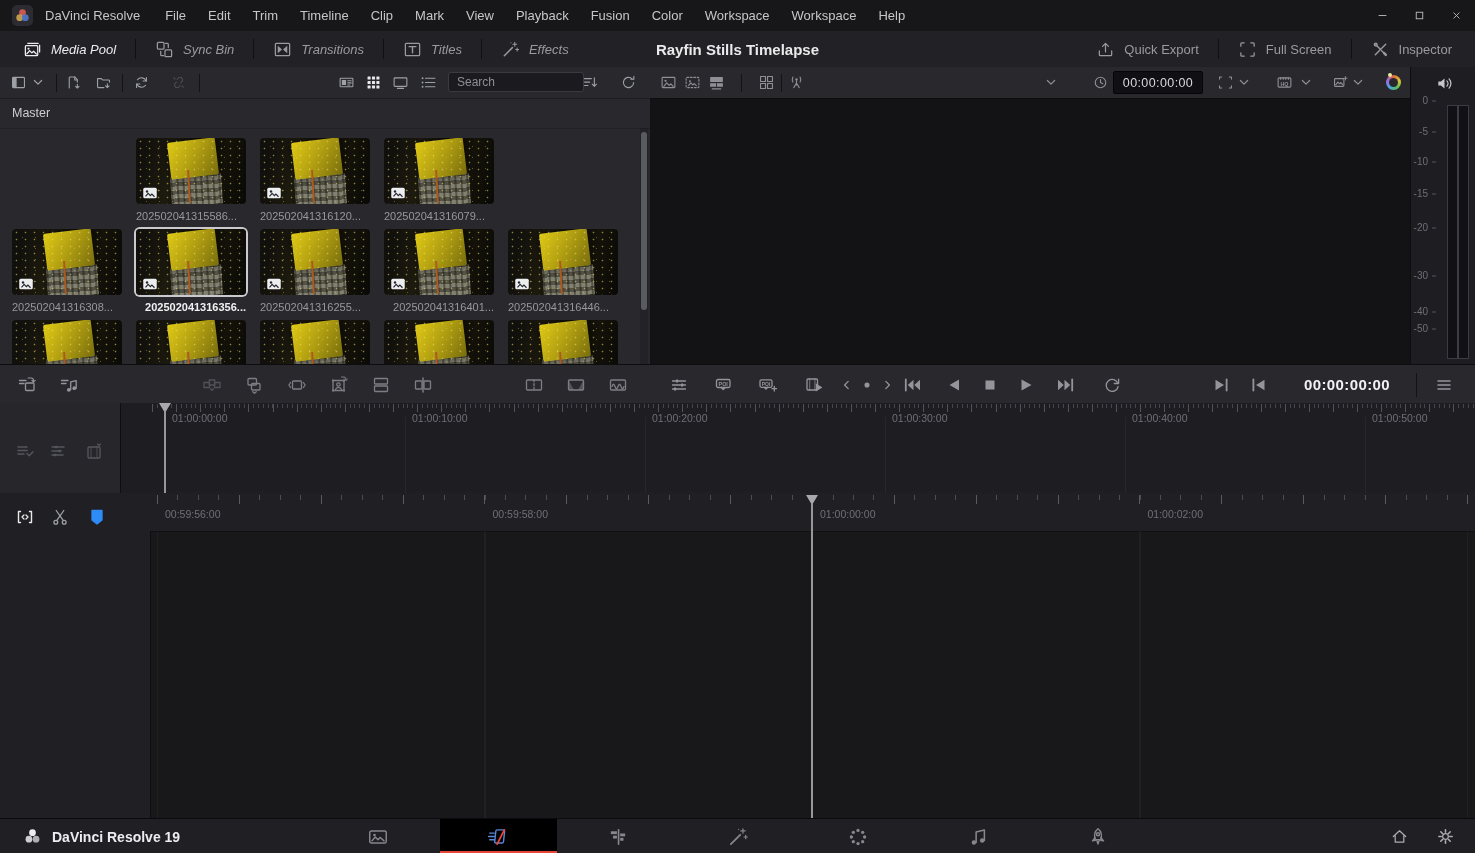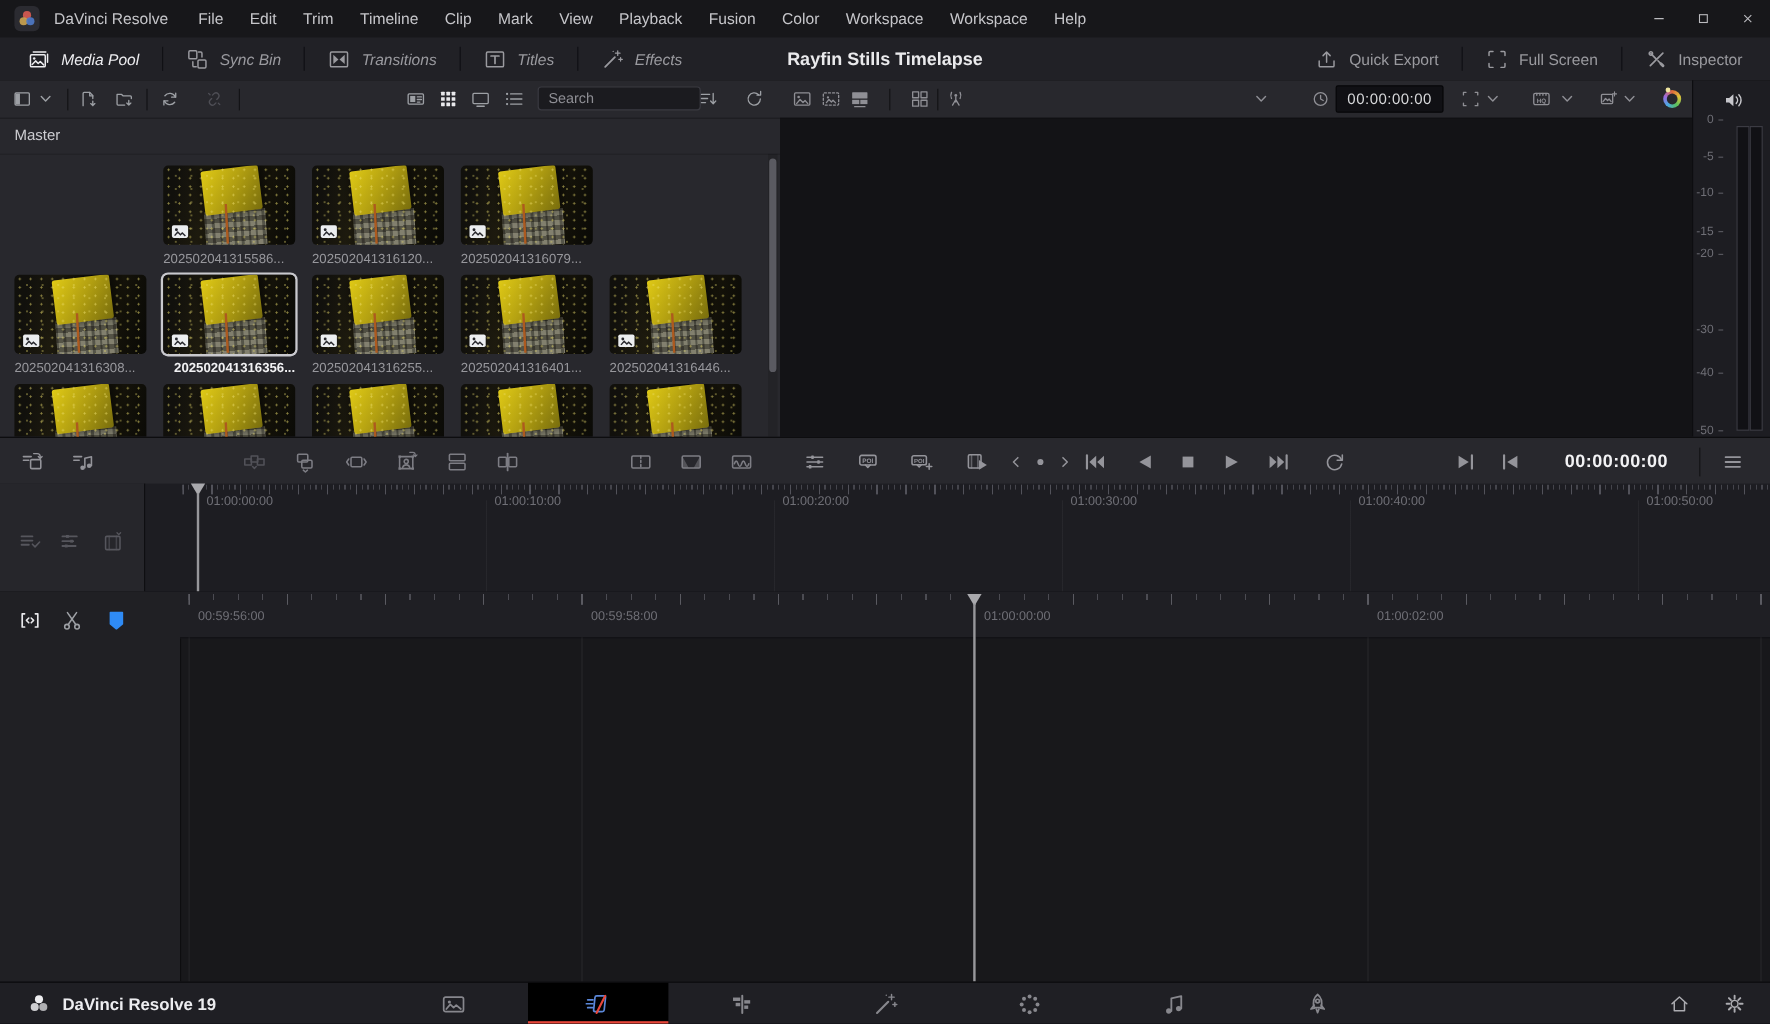--- a/index.html
+++ b/index.html
@@ -435,21 +435,21 @@
           <div class="mpanel"></div>
           <div class="cable"></div>
           <svg class="t-badge" viewBox="0 0 20 16">
             <rect x="1" y="1" width="18" height="14" rx="2" fill="#eceef0"></rect>
             <circle cx="6" cy="6" r="1.6" fill="#27272c"></circle>
             <path d="M4 12.5 l3.5-4 3 3 2-2 3.5 3.5" stroke="#27272c" stroke-width="1.6" fill="none"></path>
           </svg>
         </div>
         <div class="clip-name">202502041316255...</div>
       </div>
-      <div class="clip" style="left: 384px; top: 101px;">
+      <div class="clip" style="left: 384px; top: 101px; text-align: right;">
         <div class="thumb">
           <div class="machine"></div>
           <div class="mpanel"></div>
           <div class="cable"></div>
           <svg class="t-badge" viewBox="0 0 20 16">
             <rect x="1" y="1" width="18" height="14" rx="2" fill="#eceef0"></rect>
             <circle cx="6" cy="6" r="1.6" fill="#27272c"></circle>
             <path d="M4 12.5 l3.5-4 3 3 2-2 3.5 3.5" stroke="#27272c" stroke-width="1.6" fill="none"></path>
           </svg>
         </div>
@@ -611,24 +611,24 @@
       <svg viewBox="0 0 20 20" fill="none" stroke="currentColor" stroke-width="1.3" stroke-linecap="round" stroke-linejoin="round">
         <path d="M3.5 8 v4 h2.8 L10 15.2 V4.8 L6.3 8 z" fill="currentColor" stroke="none"></path>
         <path d="M12.5 7.2 a4 4 0 0 1 0 5.6 M14.8 5.2 a7 7 0 0 1 0 9.6"></path>
       </svg>
     </span>
   <div id="meter-scale">
       <span class="meter-label" style="top: 33px;">0</span>
       <span class="meter-label" style="top: 64px;">-5</span>
       <span class="meter-label" style="top: 94px;">-10</span>
       <span class="meter-label" style="top: 126px;">-15</span>
-      <span class="meter-label" style="top: 145px;">-20</span>
+      <span class="meter-label" style="top: 160px;">-20</span>
       <span class="meter-label" style="top: 208px;">-30</span>
       <span class="meter-label" style="top: 244px;">-40</span>
-      <span class="meter-label" style="top: 261px; margin-top: 31px;">-50</span>
+      <span class="meter-label" style="top: 261px;">-50</span>
     </div>
   <div class="meter-bar" style="right:18px"></div>
   <div class="meter-bar" style="right:7px"></div>
 </div>
 
 <div class="abs toolbar-edit">
   <span class="ibtn" style="left:15px">
       <svg viewBox="0 0 20 20" fill="none" stroke="currentColor" stroke-width="1.3" stroke-linecap="round" stroke-linejoin="round">
         <path d="M2.5 5.5 h6.5 M2.5 8.5 h4.5"></path>
         <rect x="8.5" y="8" width="8.5" height="7.5" rx="1"></rect>

